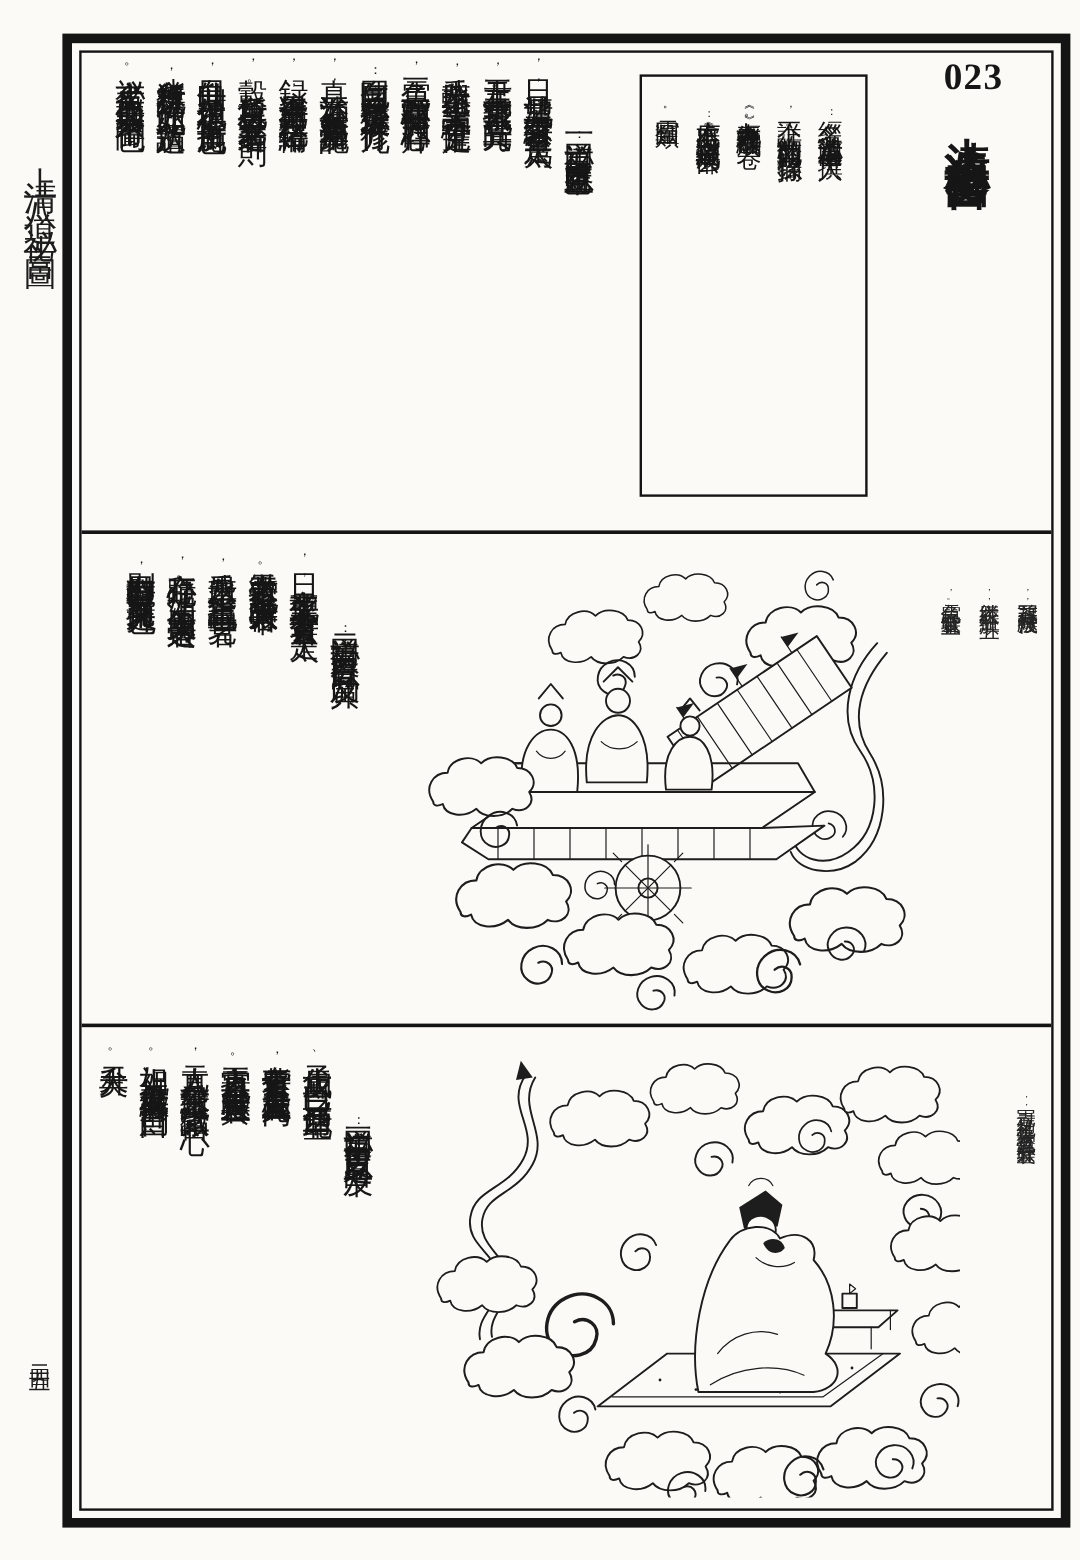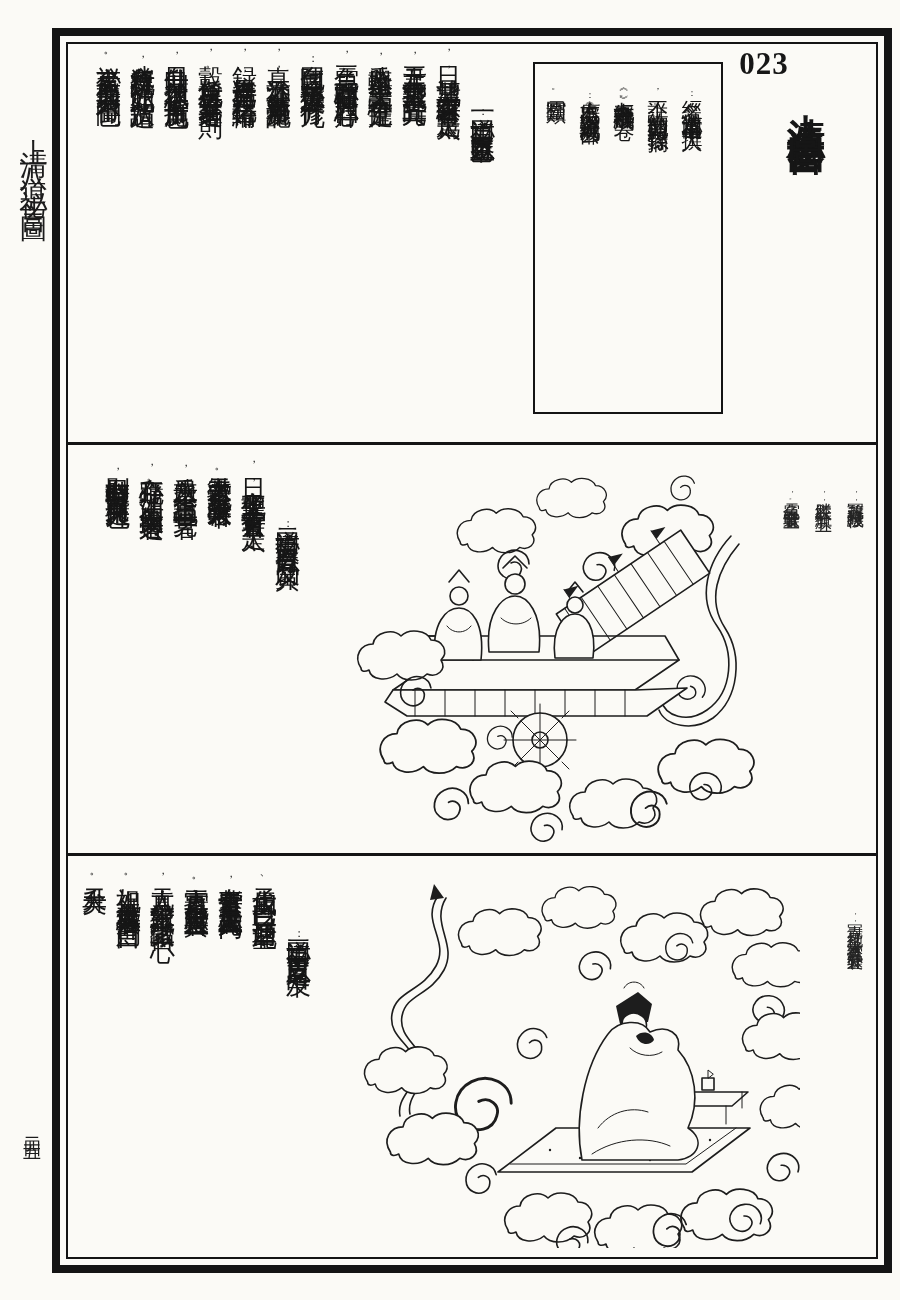--- a/index.html
+++ b/index.html
@@ -6,21 +6,21 @@
   .page{position:relative;width:900px;height:1300px;background:#fbfaf6;overflow:hidden;
         font-family:"DejaVu Serif","Liberation Serif",serif;color:#161616;}
   .vt{writing-mode:vertical-rl;text-orientation:upright;}
   .cols>div{white-space:nowrap;}
   .punct{font-size:.45em;}
   .frame-outer{position:absolute;left:52px;top:28px;width:840px;height:1245px;
                border:8px solid #141414;box-sizing:border-box;}
   .frame-inner{position:absolute;left:66px;top:42px;width:812px;height:1217px;
                border:2px solid #141414;box-sizing:border-box;}
   .divider{position:absolute;left:68px;width:808px;height:3px;background:#141414;}
-  .serial{position:absolute;left:724px;top:46px;width:80px;text-align:center;
+  .serial{position:absolute;left:756px;top:46px;width:80px;text-align:right;
           font-size:31px;font-weight:700;letter-spacing:1px;font-family:"Liberation Serif","DejaVu Serif",serif;}
   .main-title{position:absolute;left:780px;top:84px;height:330px;
               font-size:38px;font-weight:700;letter-spacing:4px;}
   .meta-box{position:absolute;left:533px;top:62px;width:190px;height:352px;
             border:2px solid #141414;box-sizing:border-box;}
   .meta-cols{position:absolute;right:12px;top:20px;height:316px;
              font-size:21px;line-height:33px;letter-spacing:1px;}
   .sec-text{position:absolute;font-size:25px;line-height:34px;letter-spacing:1px;}
   .sec1{left:85px;top:46px;height:394px;width:414px;}
   .sec2{left:96px;top:458px;height:392px;width:208px;}

